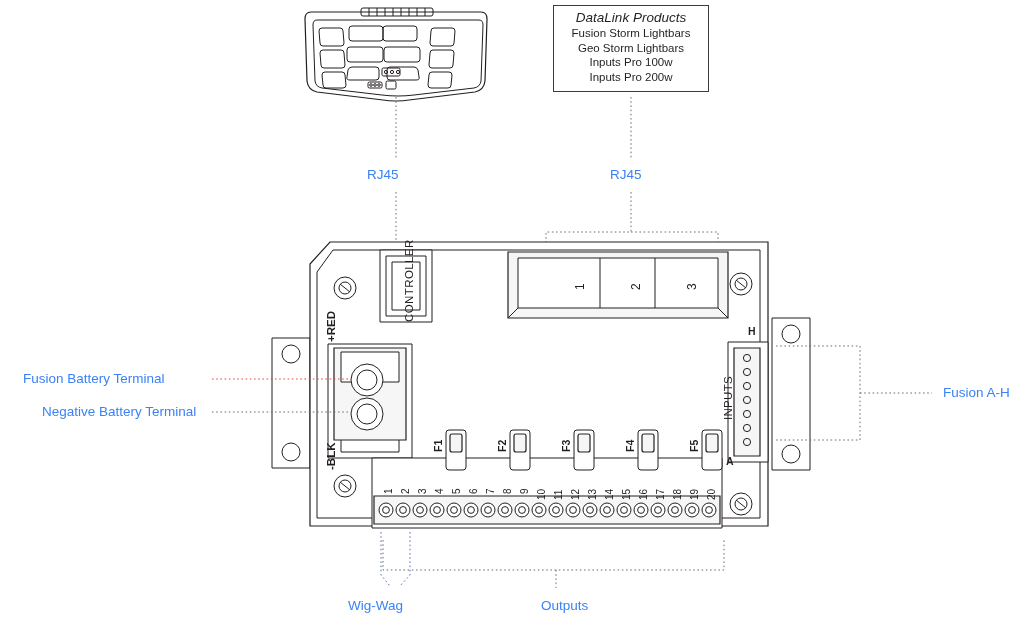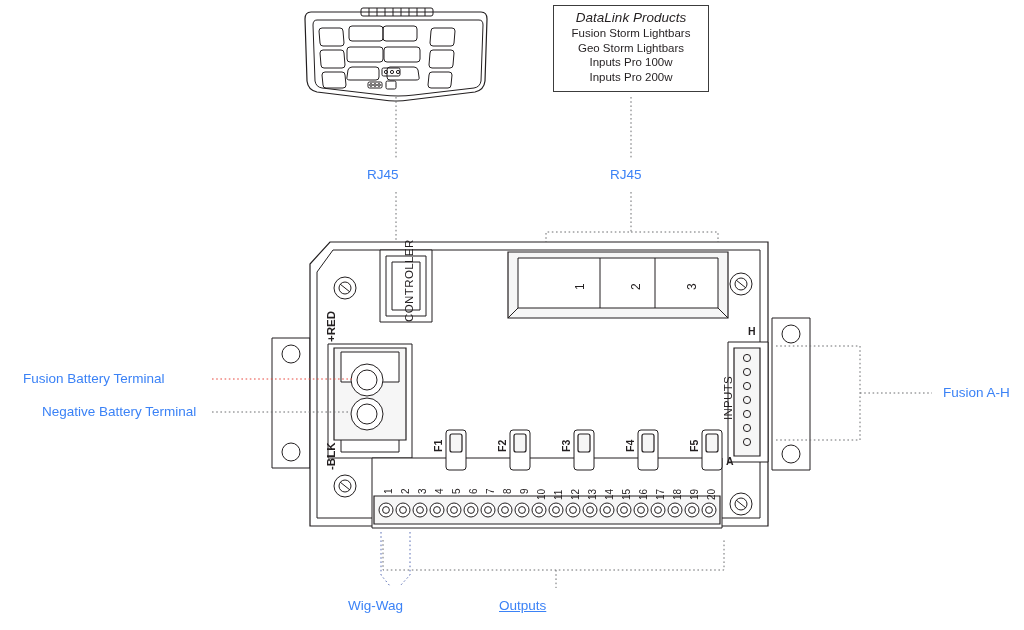--- a/index.html
+++ b/index.html
@@ -322,21 +322,21 @@
   </div>
 
   <div class="lbl" style="left:367px; top:167px;">RJ45</div>
   <div class="lbl" style="left:610px; top:167px;">RJ45</div>
 
   <div class="lbl" style="left:23px; top:371px;">Fusion Battery Terminal</div>
   <div class="lbl" style="left:8px; top:404px;margin-left:34px;">Negative Battery Terminal</div>
   <div class="lbl" style="left:943px; top:385px;">Fusion A-H</div>
 
   <div class="lbl" style="left:348px; top:598px;">Wig-Wag</div>
-  <div class="lbl" style="left:499px; top:598px;text-decoration:underline;">Outputs</div>
+  <div class="lbl" style="left:541px; top:598px;">Outputs</div>
 
   <div class="ctrl-lbl" style="left:403px; top:322px;">CONTROLLER</div>
   <div class="term-lbl" style="left:325px; top:342px;">+RED</div>
   <div class="term-lbl" style="left:325px; top:470px;">-BLK</div>
   <div class="inputs-lbl" style="left:722px; top:420px;">INPUTS</div>
   <div class="ah-lbl" style="left:748px; top:325px;">H</div>
   <div class="ah-lbl" style="left:726px; top:455px;">A</div>
 
   <div class="port-num" style="left:573px; top:290px;">1</div>
   <div class="port-num" style="left:629px; top:290px;">2</div>

